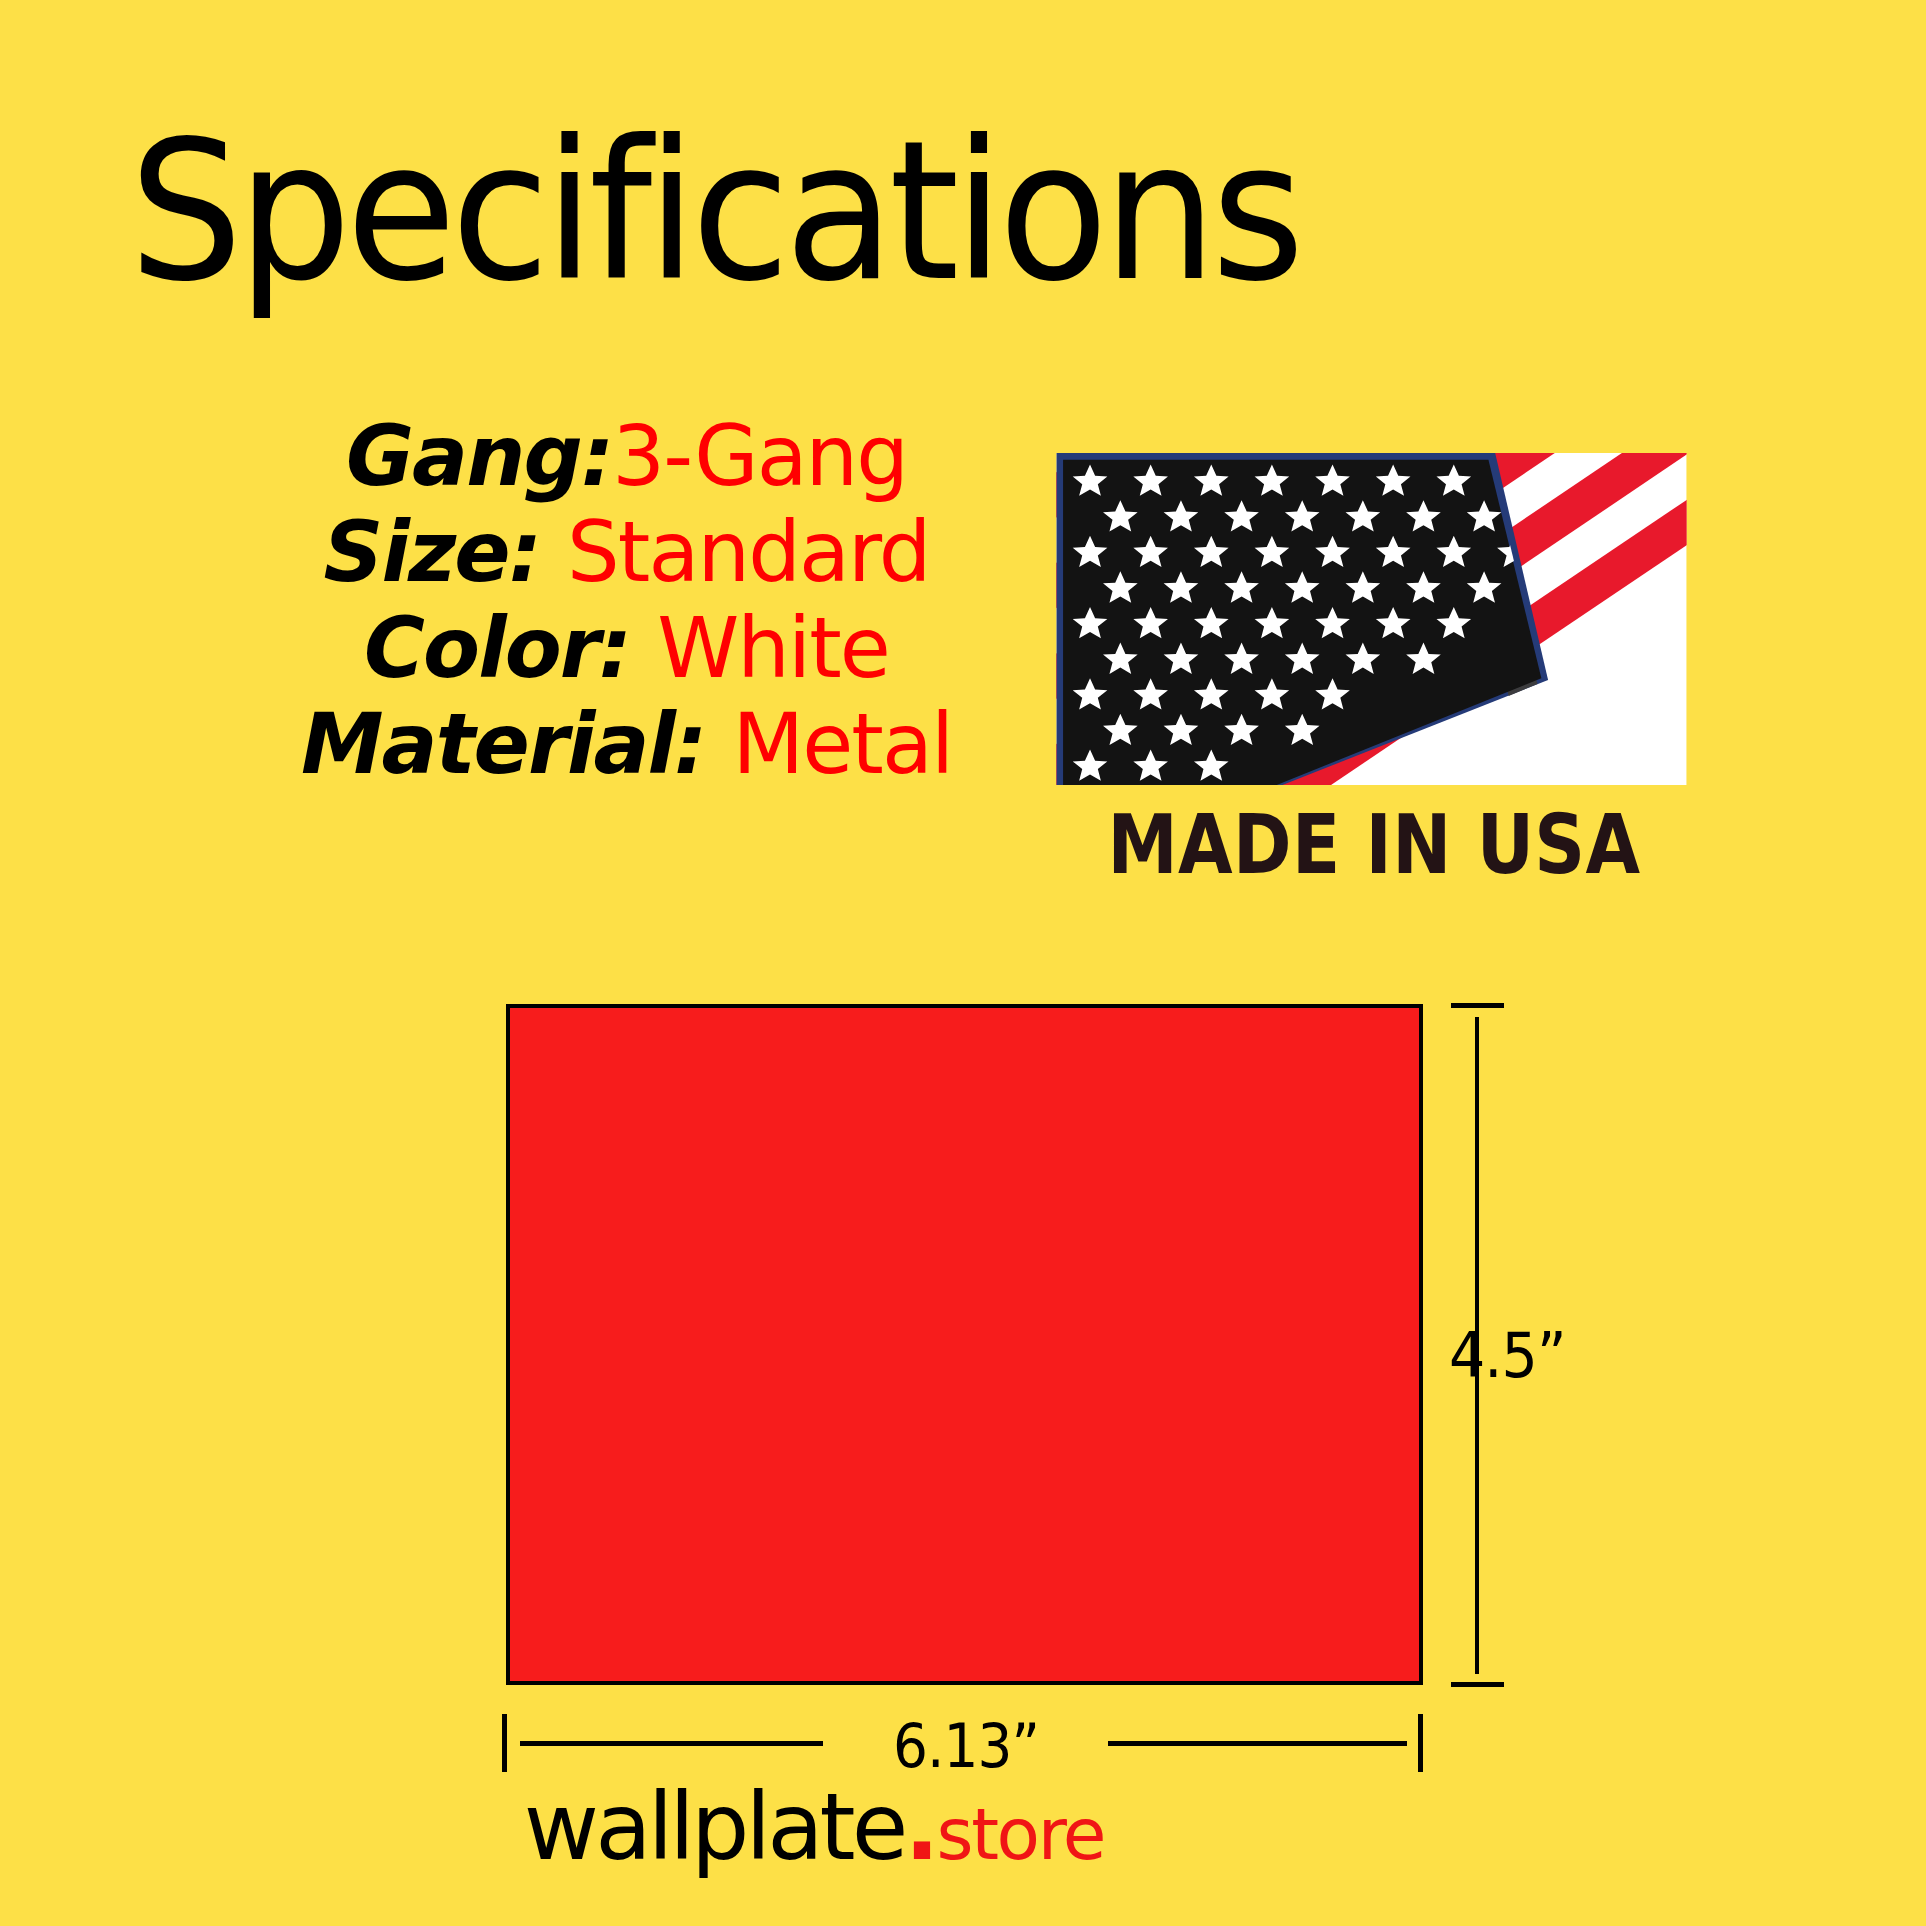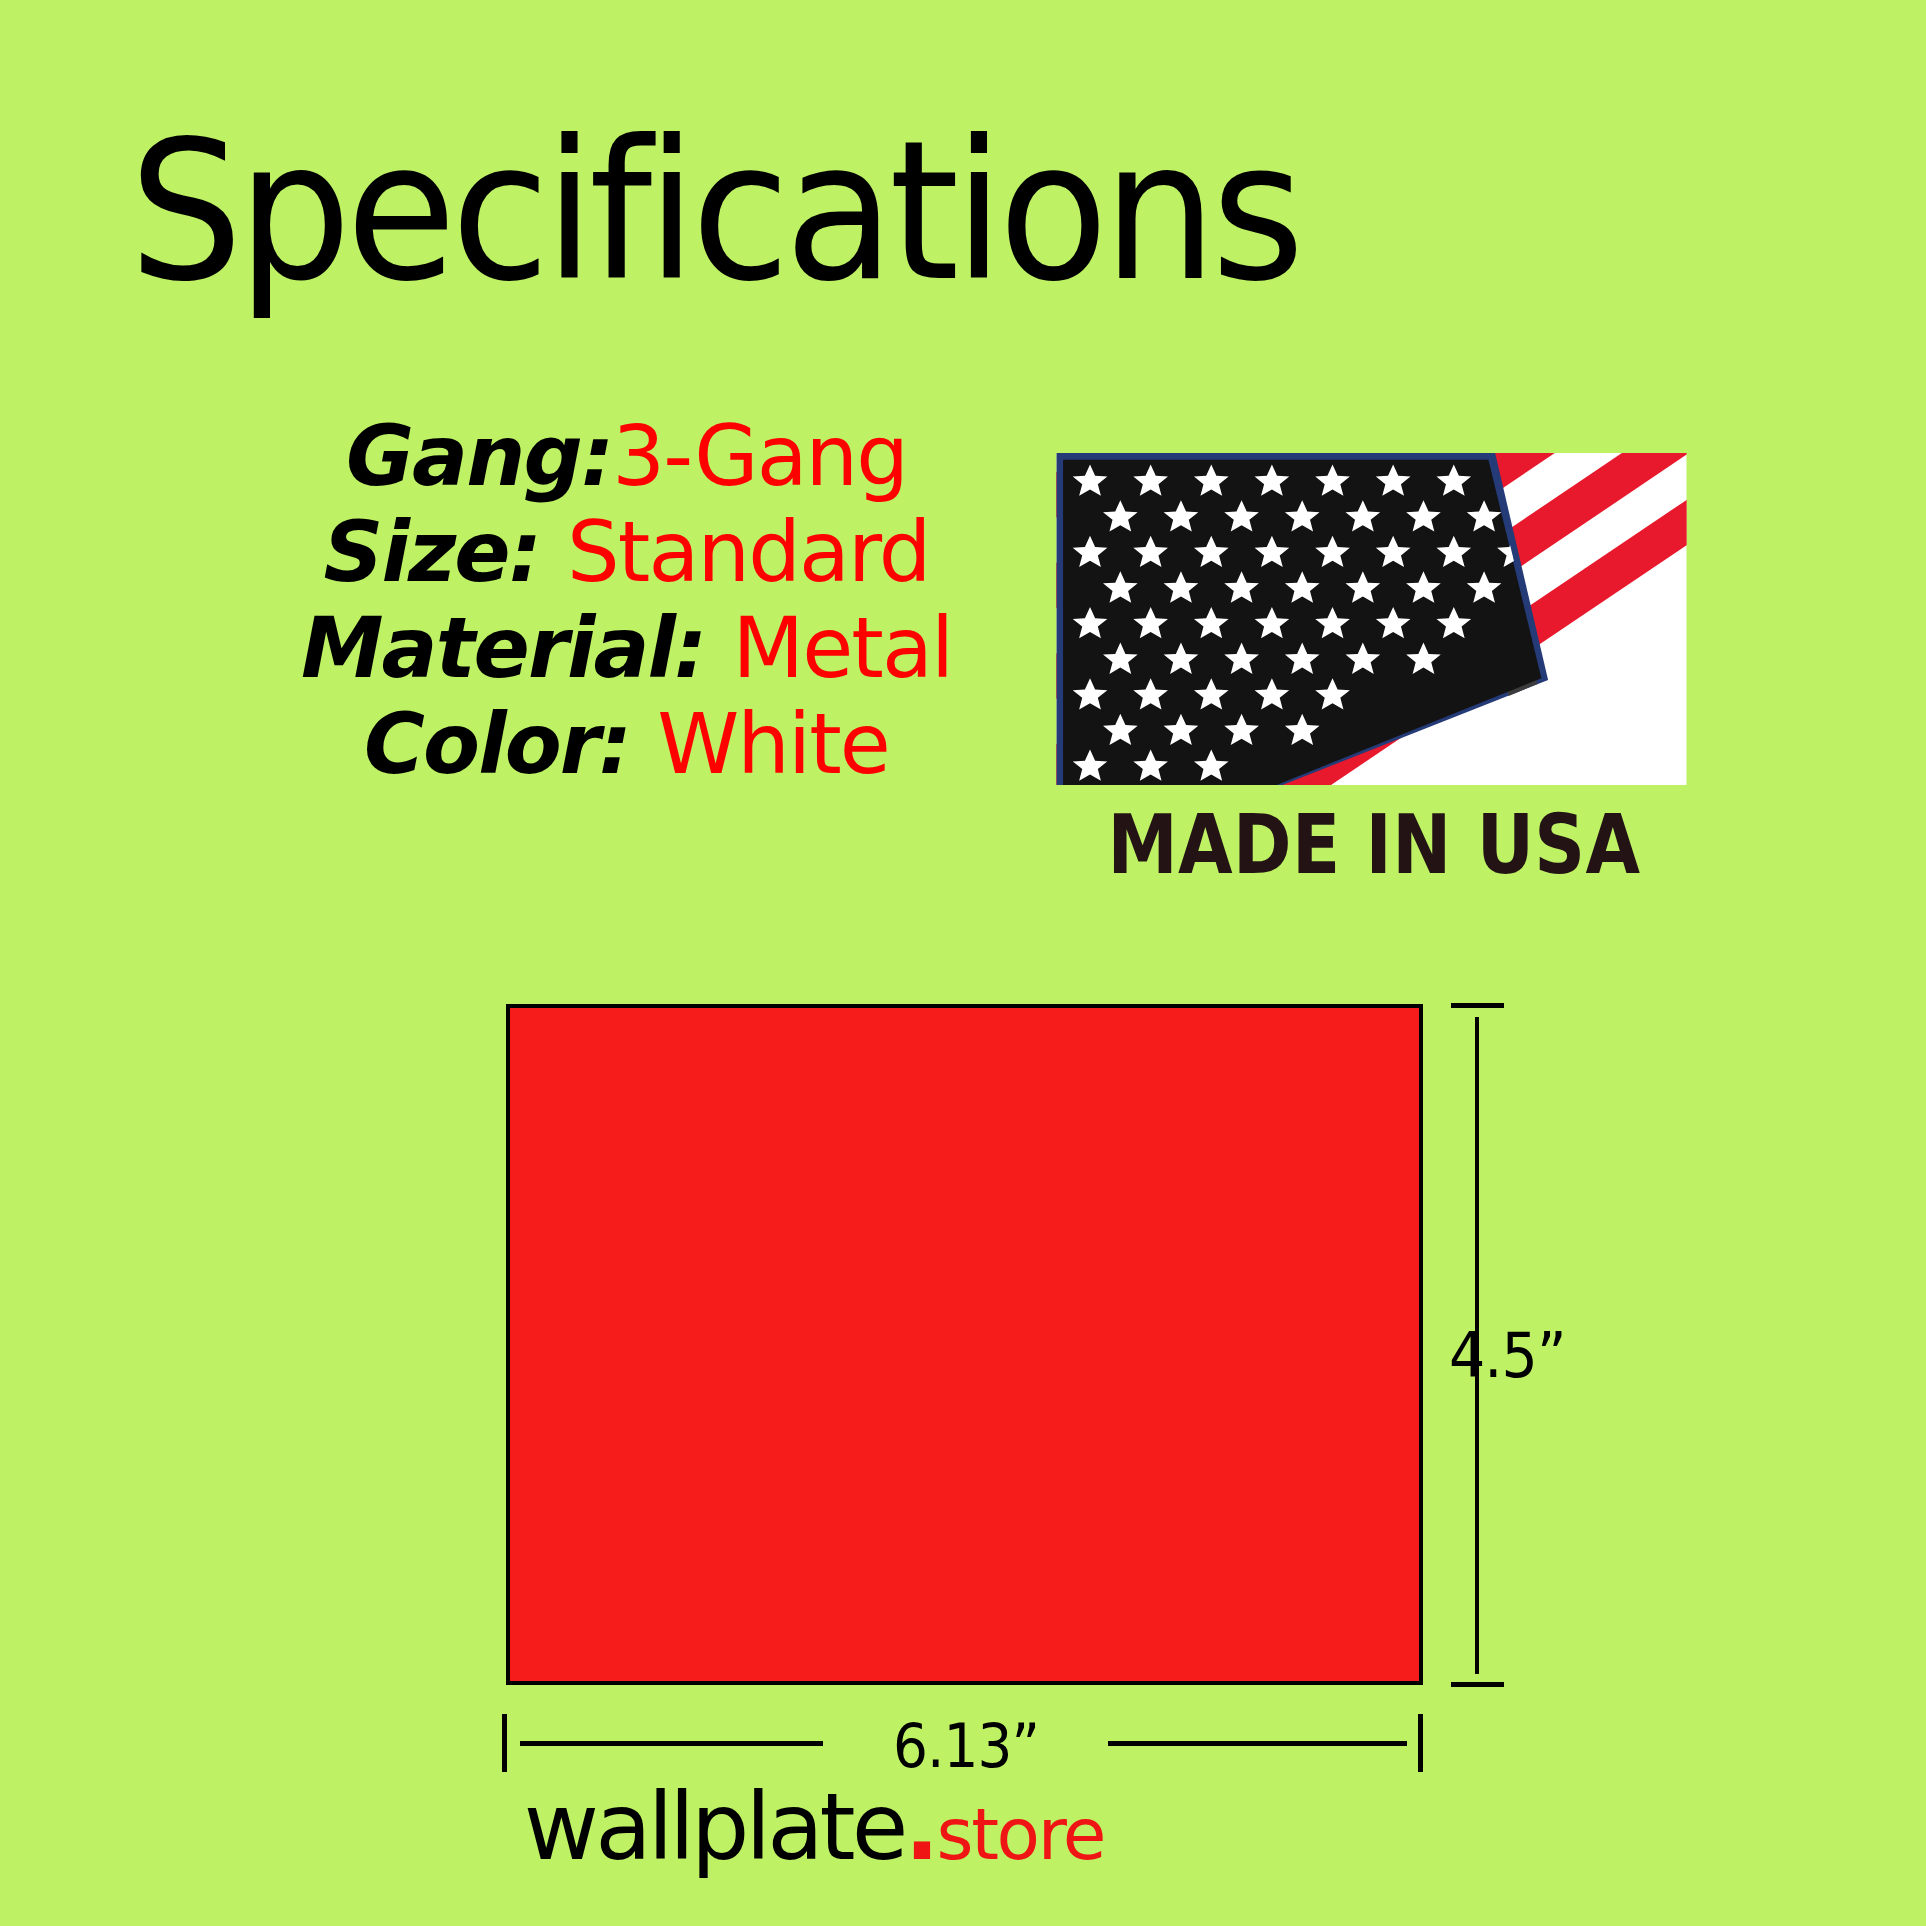--- a/index.html
+++ b/index.html
@@ -7,21 +7,21 @@
     padding: 0;
     background: #ffffff;
   }
   body {
     font-family: "Liberation Sans", sans-serif;
   }
   #sheet {
     position: relative;
     width: 1926px;
     height: 1926px;
-    background: #bef264;
+    background: #fde047;
     overflow: hidden;
   }
 
   
   #spec-title {
     position: absolute;
     left: 129px;
     top: 115px;
     font-family: "DejaVu Sans", sans-serif;
     font-size: 193px;
@@ -230,25 +230,25 @@
 
     <div class="spec-row">
       <span class="spec-label">Gang:</span><span class="spec-value">3-Gang</span>
     </div>
 
     <div class="spec-row">
       <span class="spec-label">Size: </span><span class="spec-value">Standard</span>
     </div>
 
     <div class="spec-row">
+      <span class="spec-label">Color: </span><span class="spec-value">White</span>
+    </div>
+
+    <div class="spec-row">
       <span class="spec-label">Material: </span><span class="spec-value">Metal</span>
-    </div>
-
-    <div class="spec-row">
-      <span class="spec-label">Color: </span><span class="spec-value">White</span>
     </div>
 
   </div>
 
   <div id="usa-badge">
     <div id="flag-wrap">
       <svg id="flag-svg" viewBox="0 0 1310 690" xmlns="http://www.w3.org/2000/svg">
         <defs>
           <clipPath id="flagClip">
             <rect x="0" y="0" width="1310" height="690"></rect>

